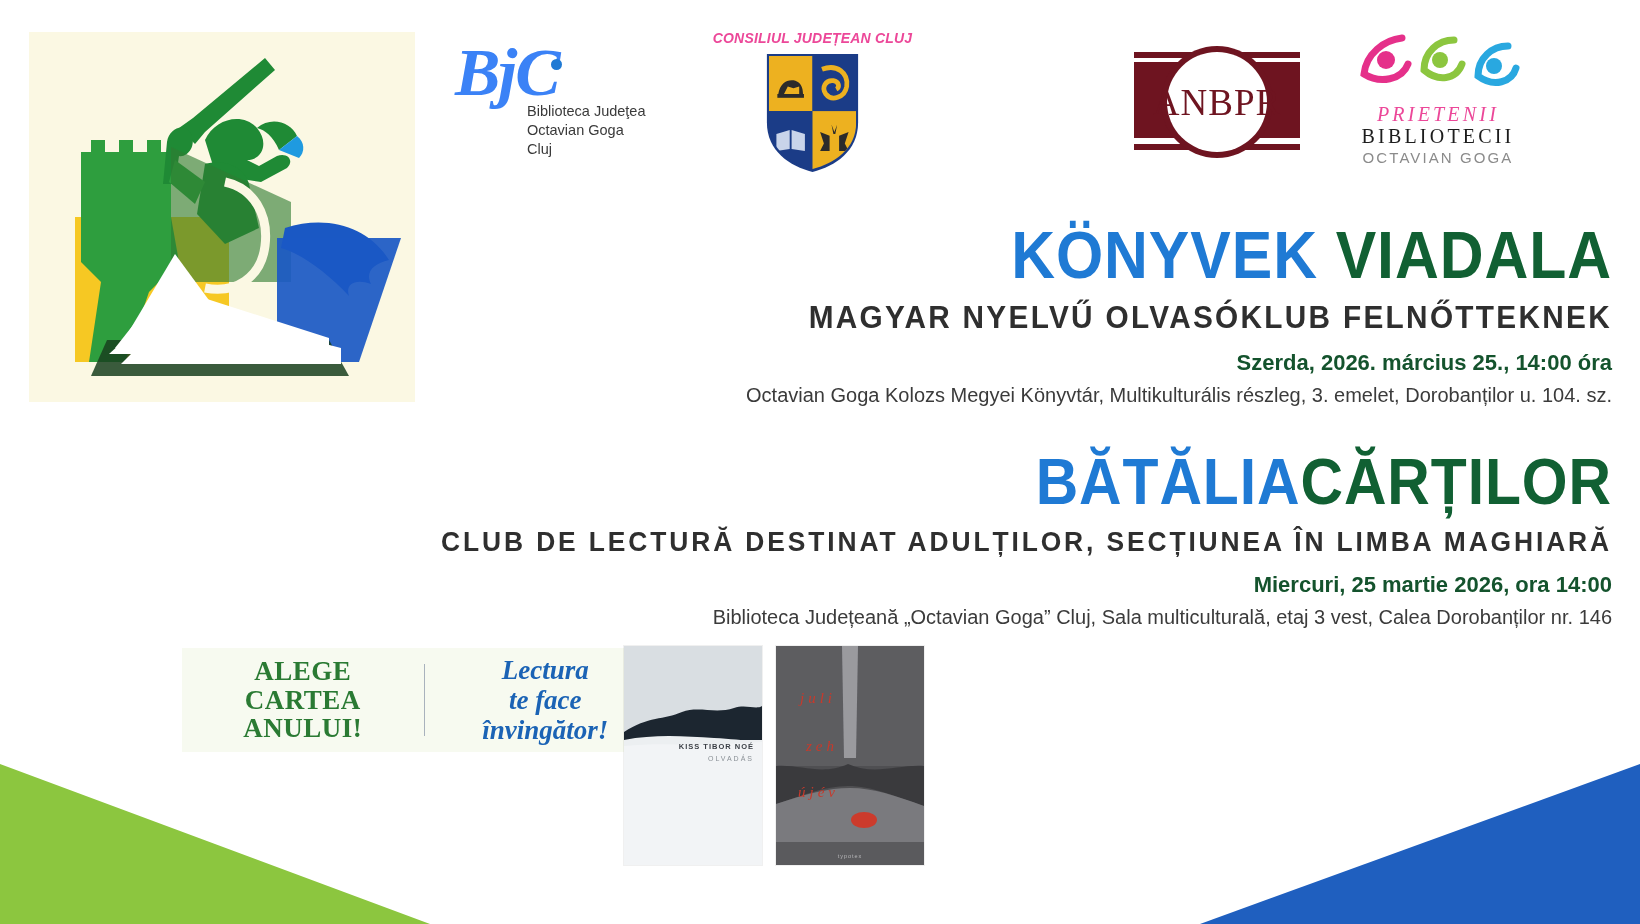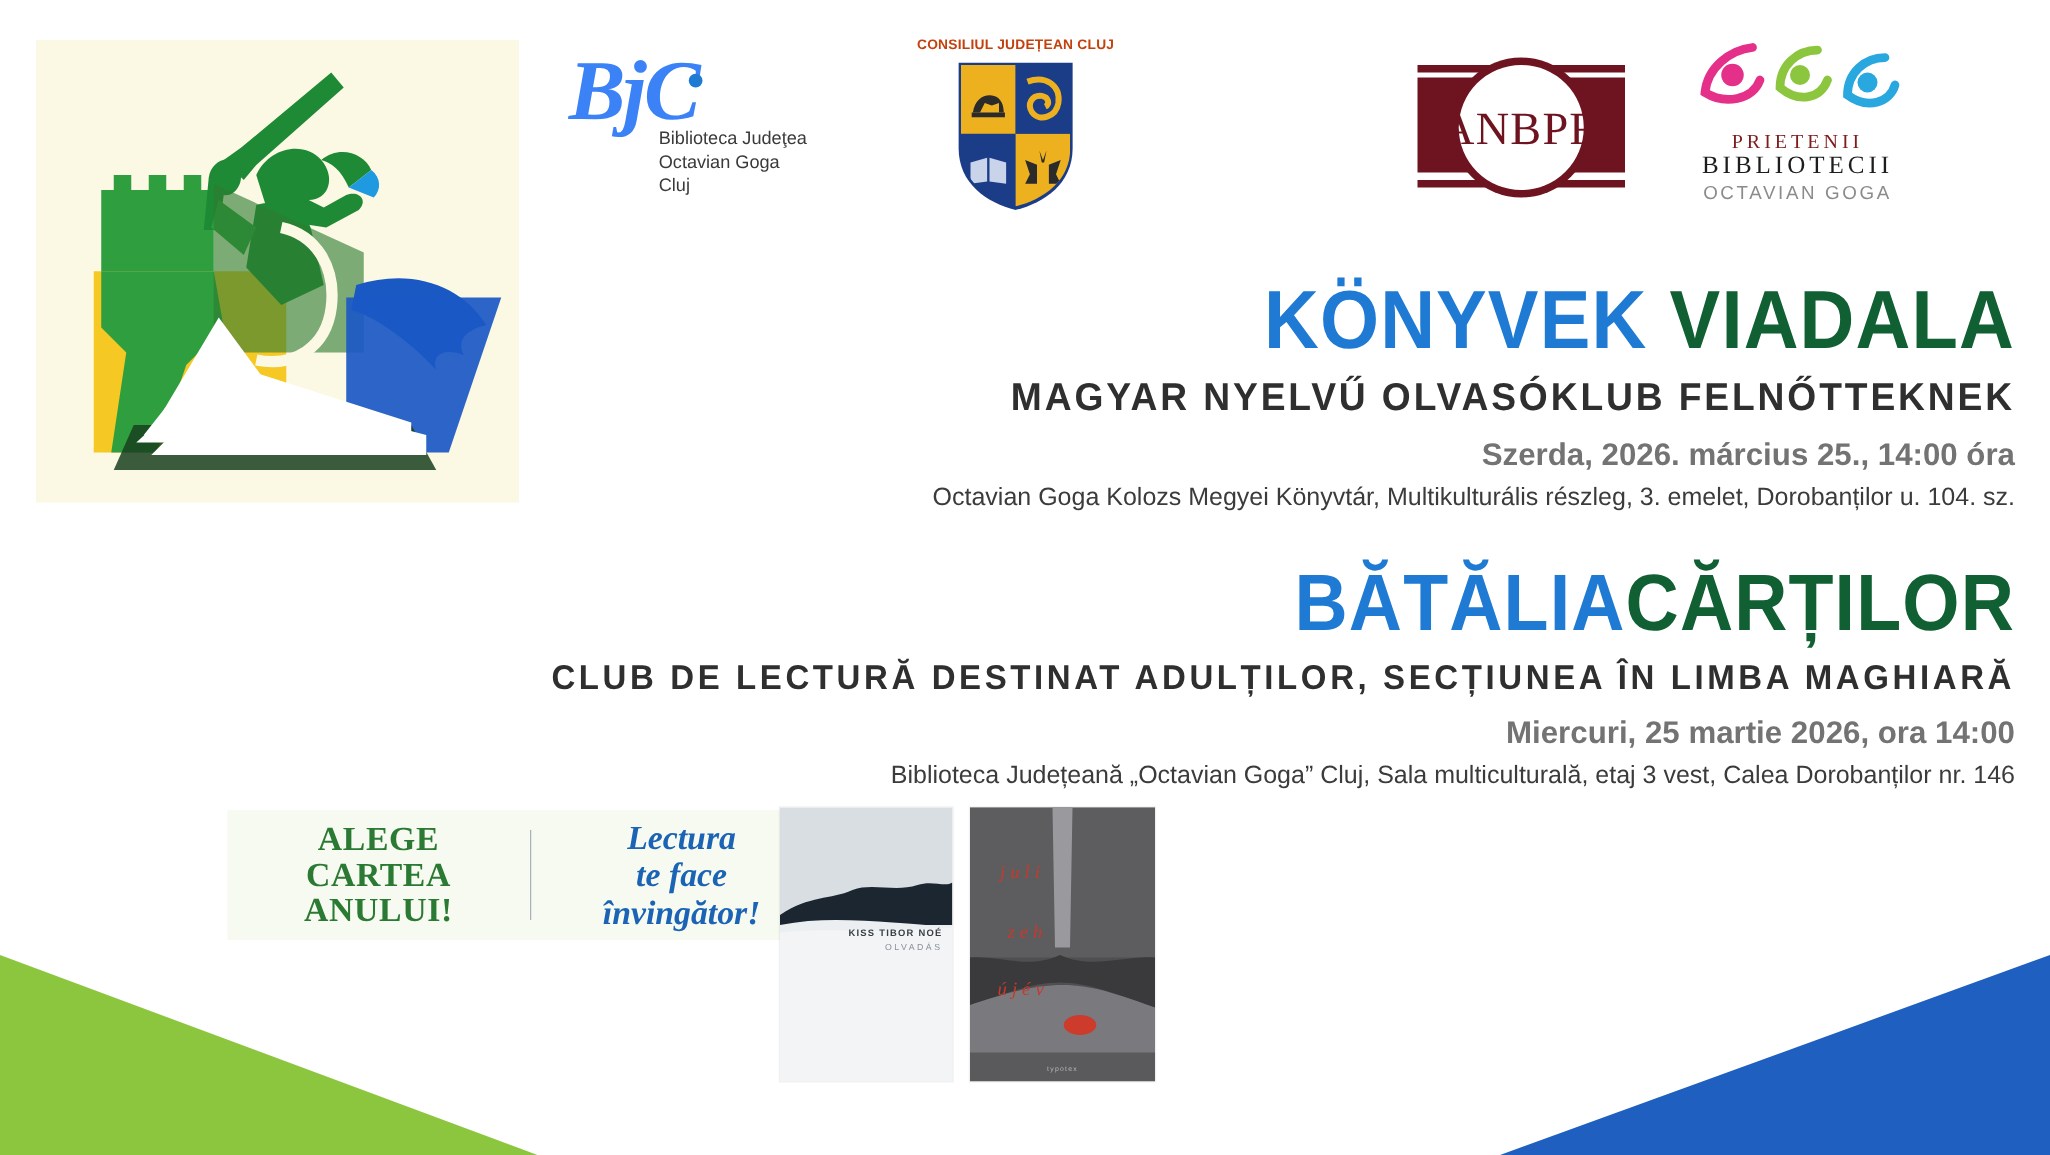--- a/index.html
+++ b/index.html
@@ -31,28 +31,28 @@
   }
   .knight-box svg{display:block;width:100%;height:100%;}
 
   
   .logo-bjc{position:absolute;left:455px;top:38px;width:215px;height:140px;}
   .logo-bjc .mark{font-family:"Liberation Serif",serif;font-style:italic;font-weight:bold;font-size:68px;color:#3b82f6;line-height:1;letter-spacing:-2px;}
   .logo-bjc .dot{display:inline-block;width:11px;height:11px;border-radius:50%;background:#1f7ad4;position:absolute;left:96px;top:21px;}
   .logo-bjc .sub{position:absolute;left:72px;top:64px;font-size:14.5px;color:#3a3a3a;line-height:1.32;}
 
   .logo-cjc{position:absolute;left:690px;top:30px;width:245px;height:160px;text-align:center;}
-  .logo-cjc .cjc-title{font-size:11px;font-weight:bold;color:#c2410c;letter-spacing:.2px;}
+  .logo-cjc .cjc-title{font-size:14px;font-weight:bold;color:#ec4899;letter-spacing:.2px;font-style:italic;}
   .logo-cjc .shield{margin:6px auto 0;width:95px;height:122px;}
 
   .logo-anbpr{position:absolute;left:1125px;top:36px;width:185px;height:140px;}
   .logo-anbpr svg{display:block;}
 
   .logo-prietenii{position:absolute;left:1348px;top:30px;width:180px;height:160px;text-align:center;}
-  .logo-prietenii .pp-t1{font-family:"Liberation Serif",serif;font-size:16px;letter-spacing:3.2px;color:#7f1d1d;line-height:1.08;margin-top:4px;}
+  .logo-prietenii .pp-t1{font-family:"Liberation Serif",serif;font-size:20px;letter-spacing:3.2px;color:#ec4899;line-height:1.08;margin-top:4px;font-style:italic;}
   .logo-prietenii .pp-t2{font-family:"Liberation Serif",serif;font-size:20px;letter-spacing:3.2px;color:#1d1d1d;line-height:1.08;}
   .logo-prietenii .pp-t3{font-family:"Liberation Sans",sans-serif;font-size:15px;letter-spacing:2.1px;color:#8b8b8b;line-height:1.2;margin-top:2px;}
 
   
   .block{position:absolute;right:28px;text-align:right;}
   .block-hu{top:222px;width:1220px;}
   .block-ro{top:450px;width:1220px;}
 
   .headline{
     font-family:"Liberation Sans",sans-serif;
@@ -64,21 +64,21 @@
   .headline .w2{color:#116033;}
 
   .subline{
     font-family:"Liberation Sans",sans-serif;
     font-weight:bold;font-size:31px;color:#2f2f2f;
     letter-spacing:2.4px;margin:12px 0 0;white-space:nowrap;
     transform:scaleX(0.96);transform-origin:right center;
   }
   .dateline{
     font-family:"Liberation Sans",sans-serif;
-    font-weight:bold;font-size:25px;color:#737373;
+    font-weight:bold;font-size:22px;color:#14532d;
     margin:14px 0 0;white-space:nowrap;
   }
   .addrline{
     font-family:"Liberation Sans",sans-serif;
     font-weight:normal;font-size:20px;color:#3b3b3b;
     margin:8px 0 0;white-space:nowrap;
   }
   .block-ro .subline{font-size:27.5px;letter-spacing:3px;}
   .block-ro .headline{font-size:64px;}
 

